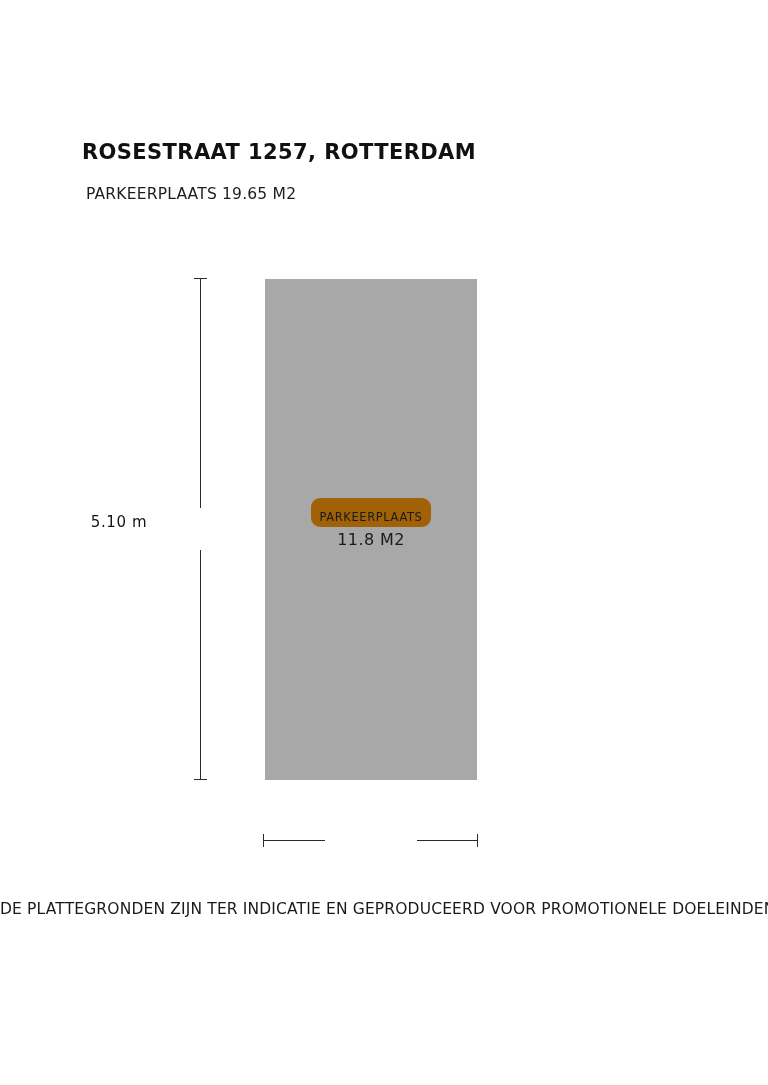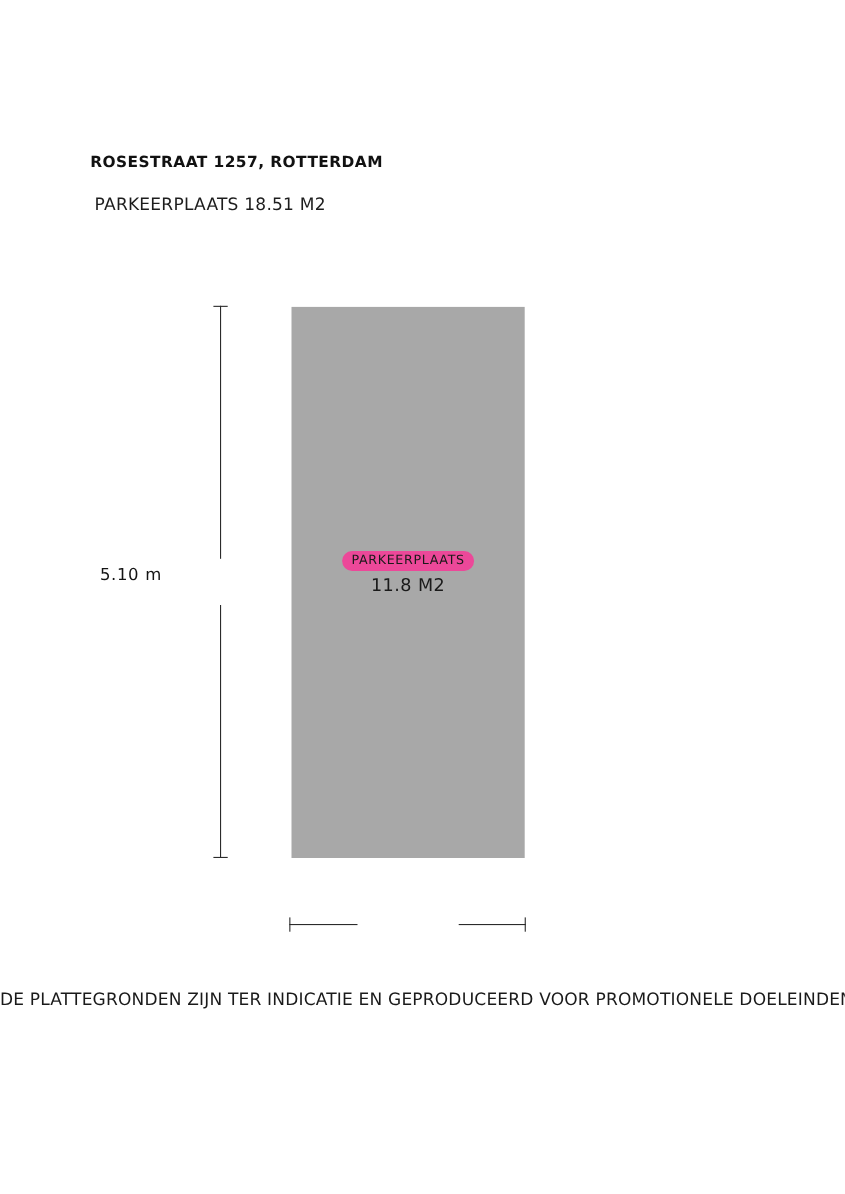--- a/index.html
+++ b/index.html
@@ -22,21 +22,21 @@
   }
 
   
   .header {
     position: absolute;
     left: 82px;
     top: 140px;
     width: 600px;
   }
   .title {
-    font-size: 14px;
+    font-size: 21px;
     font-weight: bold;
     letter-spacing: 0.4px;
     color: #111111;
     margin: 0;
     white-space: nowrap;
   }
   .subtitle {
     font-size: 15.5px;
     font-weight: normal;
     letter-spacing: 0.2px;
@@ -68,23 +68,23 @@
   
   .room-label {
     position: absolute;
     left: 265px;
     top: 498px;
     width: 212px;
     text-align: center;
   }
   .room-label-name {
     display: inline-block;
-    background: #ec4899;
+    background: #a16207;
     border-radius: 9px;
-    padding: 2px 8px 3px 8px;
+    padding: 13px 8px 3px 8px;
     font-size: 11.5px;
     letter-spacing: 0.6px;
     color: #1a1a1a;
     line-height: 1.1;
     text-align: right;
   }
   .room-label-area {
     display: block;
     margin-top: 3px;
     font-size: 16px;
@@ -196,21 +196,21 @@
     white-space: nowrap;
   }
 </style>
 </head>
 <body>
 
 <div class="page">
 
   <div class="header">
     <h1 class="title">ROSESTRAAT 1257, ROTTERDAM</h1>
-    <p class="subtitle">PARKEERPLAATS 18.51 M2</p>
+    <p class="subtitle">PARKEERPLAATS 19.65 M2</p>
   </div>
 
   <div class="plan">
 
     <div class="room"></div>
 
     <div class="room-label">
       <span class="room-label-name">PARKEERPLAATS</span>
       <span class="room-label-area">11.8 M2</span>
     </div>

